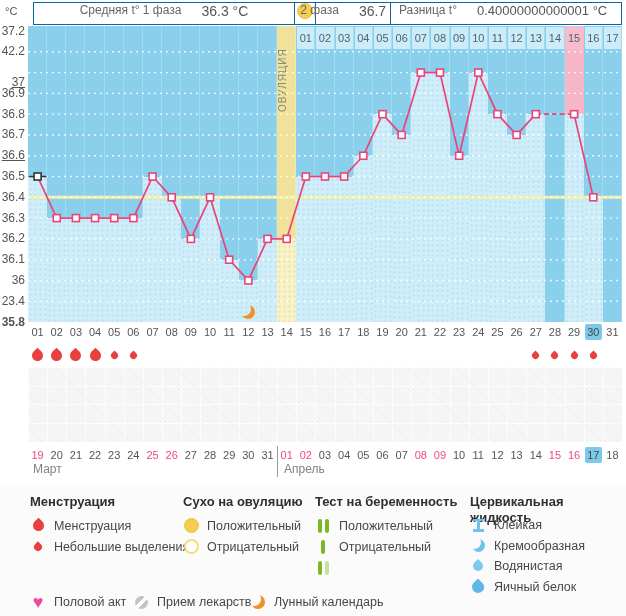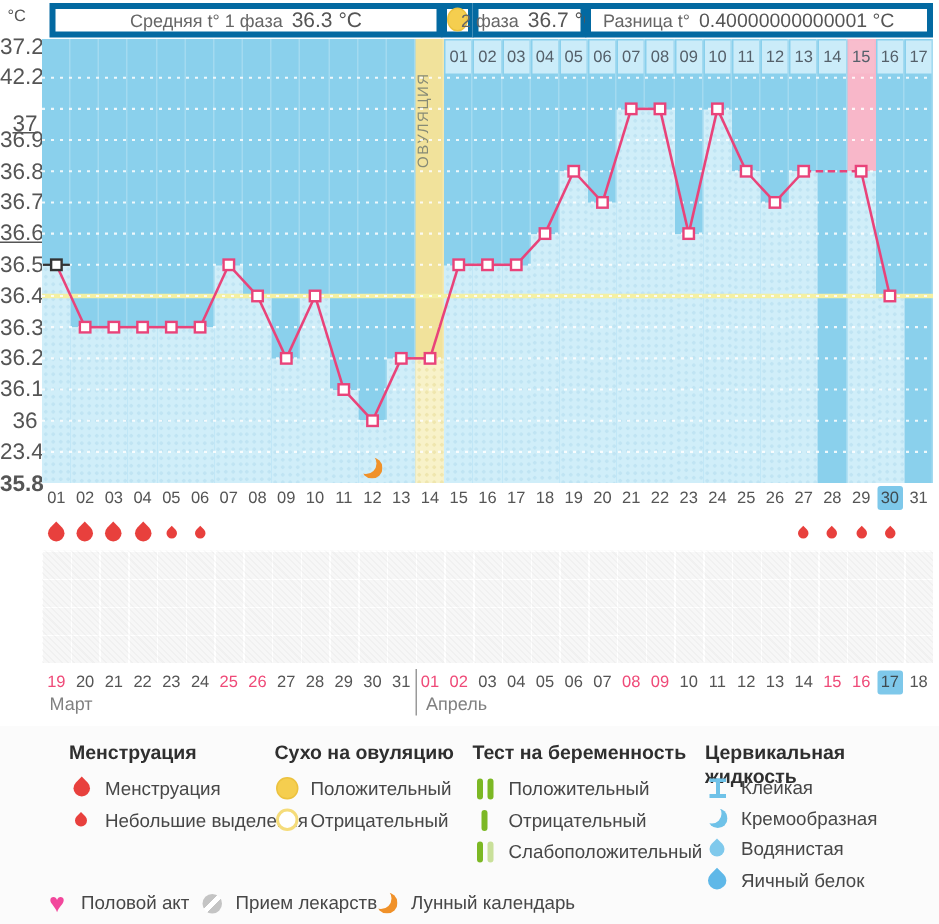--- a/index.html
+++ b/index.html
@@ -1,25 +1,25 @@
 <!DOCTYPE html>
 <html><head>
 <meta charset="utf-8">
 <style>
   html,body{margin:0;padding:0;background:#fff;}
   #app{position:relative;width:626px;height:616px;background:#fff;font-family:"Liberation Sans",sans-serif;overflow:hidden;}
 
   
-  .hdr{position:absolute;top:2px;height:23px;background:#fff;border:4px solid #0369a1;box-sizing:border-box;
-       display:flex;align-items:flex-end;justify-content:center;gap:6px;color:#666;font-size:12px;white-space:nowrap;}
+  .hdr{position:absolute;top:2px;height:23px;background:#fff;border:1px solid #0369a1;box-sizing:border-box;
+       display:flex;align-items:flex-start;justify-content:center;gap:20px;color:#666;font-size:12px;white-space:nowrap;}
   .hdr b{font-size:14px;color:#555;font-weight:normal;}
   .unit{position:absolute;left:5px;top:5px;font-size:11px;color:#555;}
 
   
-  .ytick{position:absolute;left:0;width:25px;text-align:right;font-size:15px;color:#555;height:13px;line-height:13px;}
+  .ytick{position:absolute;left:0;width:25px;text-align:right;font-size:12px;color:#555;height:13px;line-height:13px;}
 
   
   #plot{position:absolute;left:28px;top:26px;width:594px;height:296px;background:#8ad0ec;overflow:hidden;}
   .col{position:absolute;top:0;height:296px;box-shadow:inset -1px 0 0 rgba(255,255,255,0.22);}
   .fill{position:absolute;left:0;right:0;bottom:0;background:#d0eef9;
         background-image:radial-gradient(#c0e4f3 1px,transparent 1.1px);background-size:5px 5px;}
   .fill.pale{background:#f8f2c9;background-image:radial-gradient(#efe6ae 1px,transparent 1.1px);background-size:5px 5px;}
   .pinkcap{position:absolute;left:0;right:0;top:0;background:#f8b7c9;}
   .dpo{position:absolute;top:1px;height:22px;line-height:22px;text-align:center;font-size:11px;color:#55606a;background:#cbecf9;}
   .dpo.hl{background:#f8bdcd;}
@@ -395,21 +395,21 @@
       <div class="datecell wk" style="left: 564.516px; width: 19.1613px; top: 447px;">16</div>
       <div class="datecell" style="left: 583.677px; width: 19.1613px; top: 447px;"><span class="hlbox">17</span></div>
       <div class="datecell" style="left: 602.839px; width: 19.1613px; top: 447px;">18</div>
     </div>
   <div class="monthlab" style="left:33px;">Март</div>
   <div class="monthlab" style="left:284px;">Апрель</div>
   <div id="month-divider"></div>
 
   <div id="legend">
 
-    <div class="lcol" style="left:30px;margin-left:16px;">
+    <div class="lcol" style="left:30px;">
       <div class="lhdr">Менструация</div>
       <div class="litem">
         <span class="ic">
             <span class="drop lg"></span>
           </span>
         <span>Менструация</span>
       </div>
       <div class="litem">
         <span class="ic">
             <span class="drop sm" style="width:8px;height:8px;"></span>
@@ -453,21 +453,20 @@
           </span>
         <span>Отрицательный</span>
       </div>
       <div class="litem">
         <span class="ic">
             <span class="bars">
               <span class="bar"></span>
               <span class="bar pale"></span>
             </span>
           </span>
-        <span>Слабоположительный</span>
       </div>
     </div>
 
     <div class="lcol tight" style="left:470px;">
       <div class="lhdr">Цервикальная жидкость</div>
       <div class="litem">
         <span class="ic">
             <span class="ibeam"></span>
           </span>
         <span>Клейкая</span>

